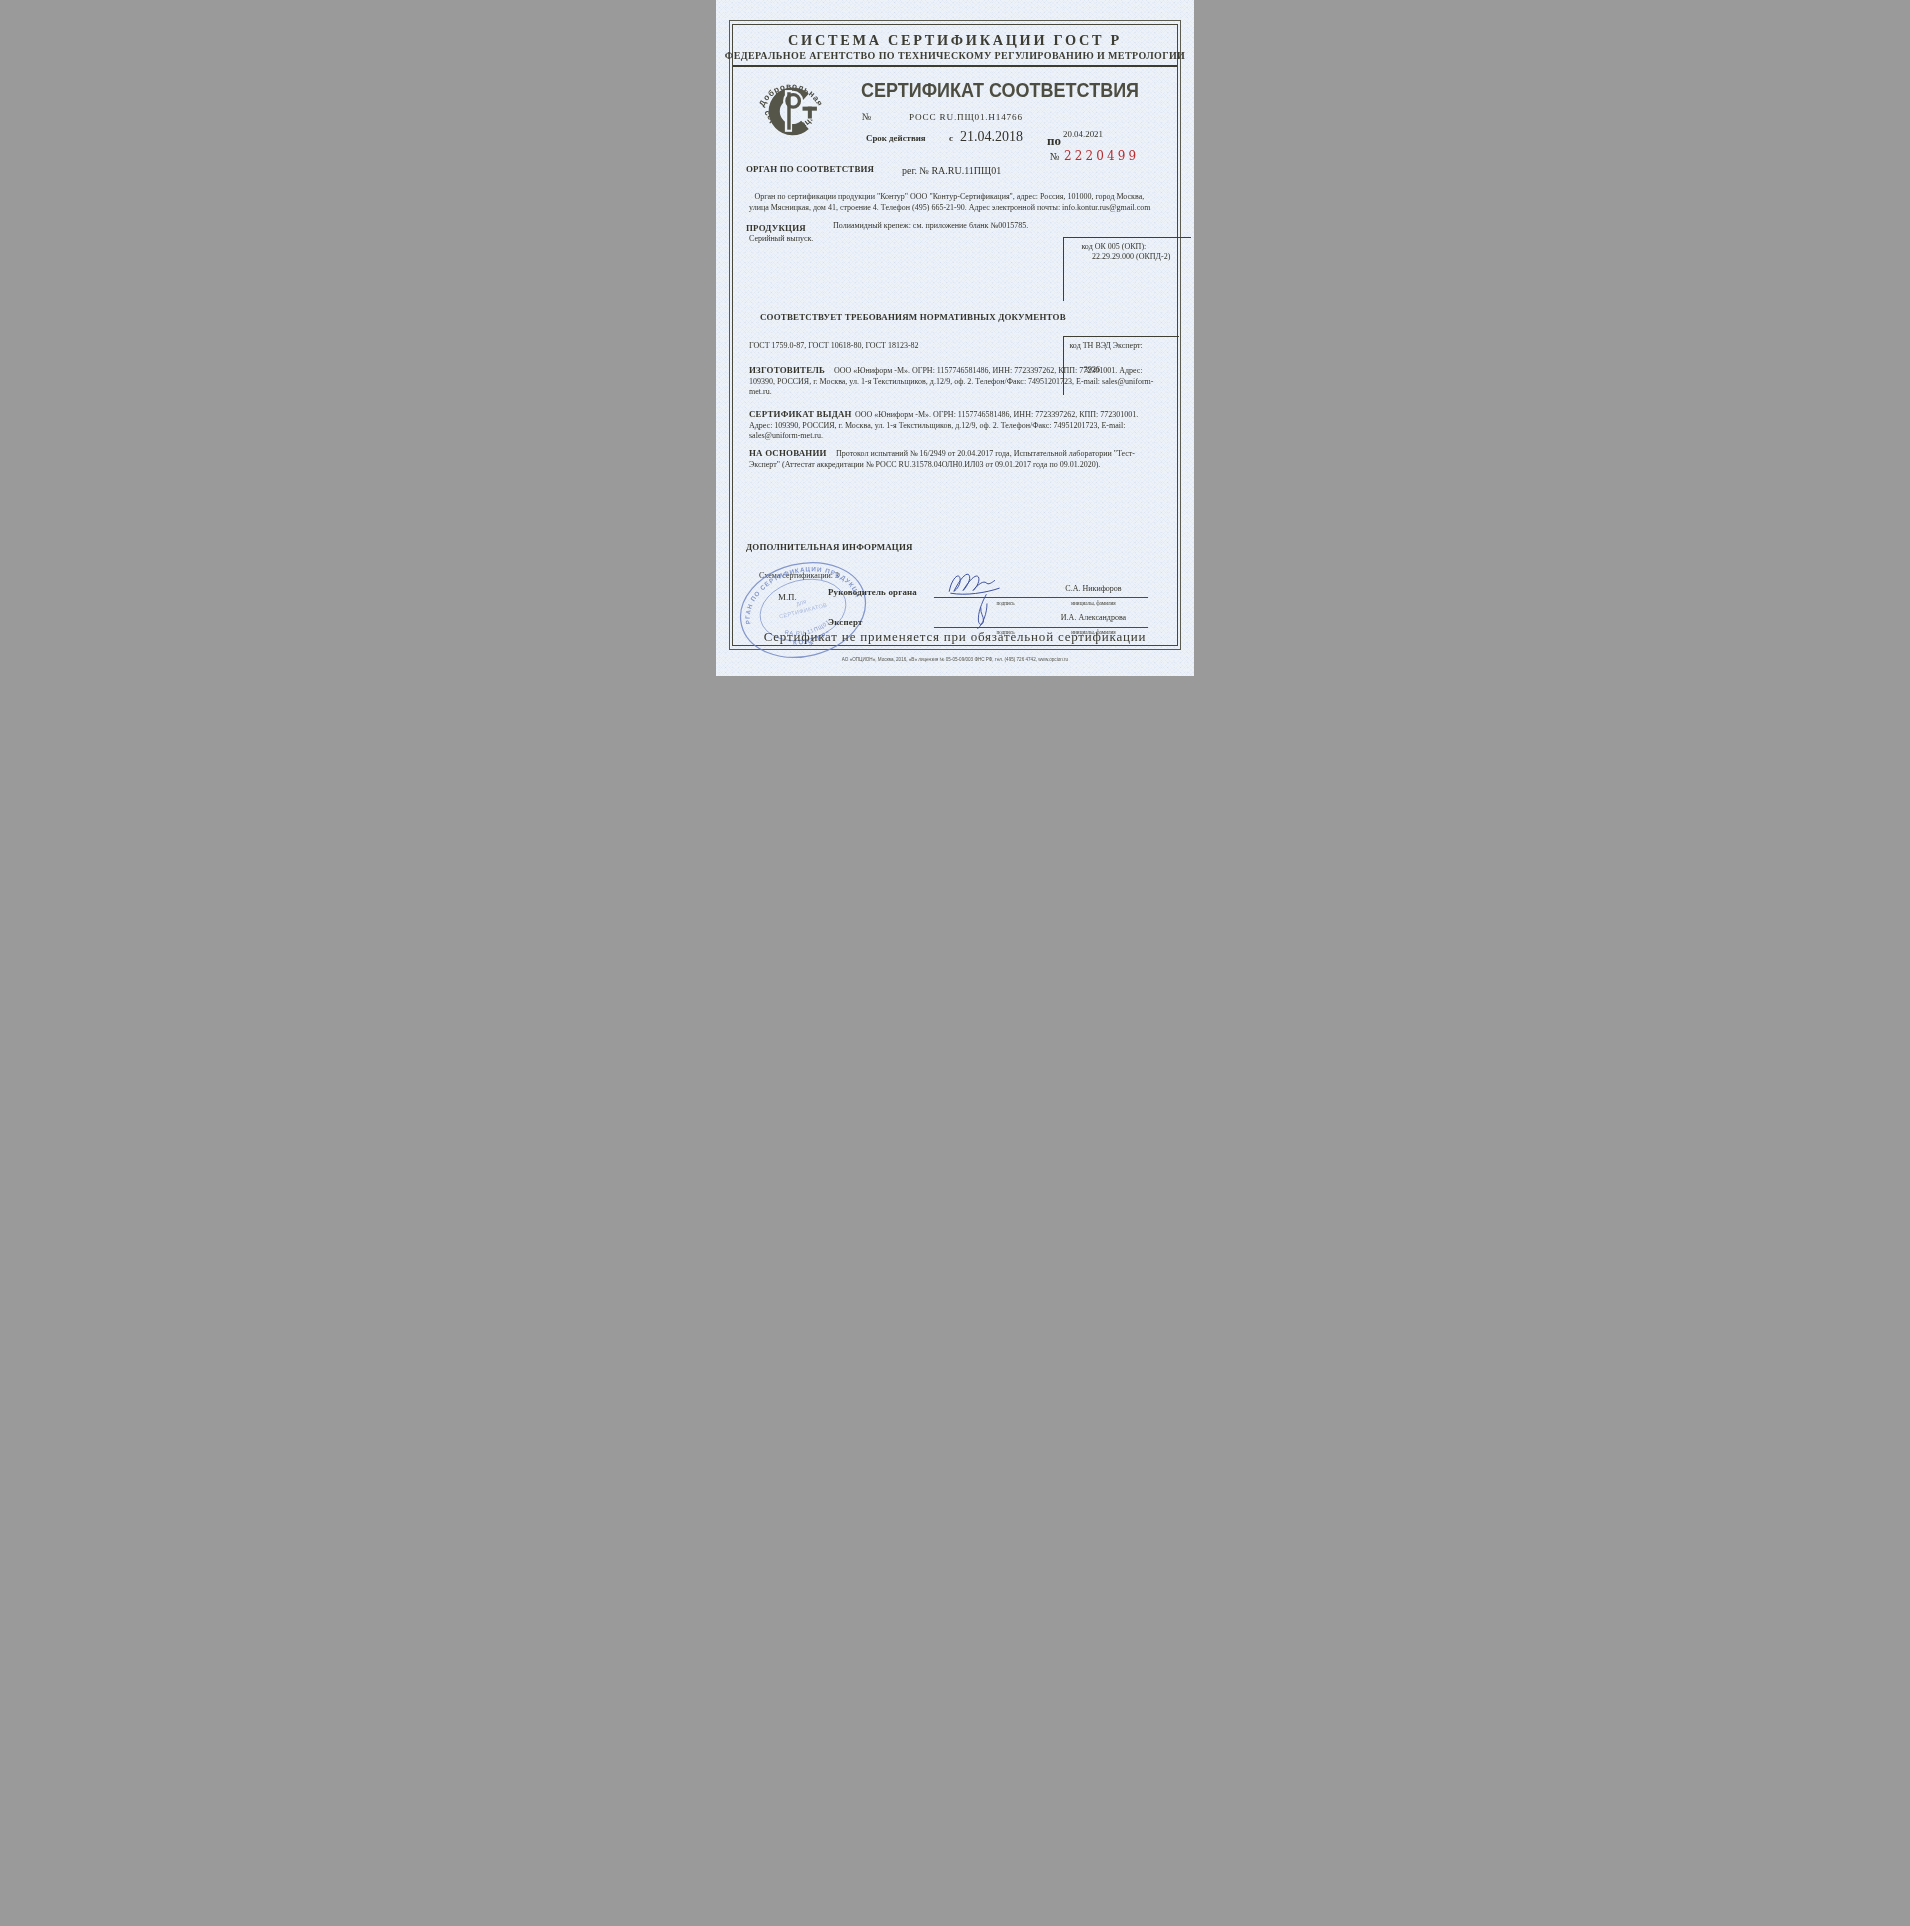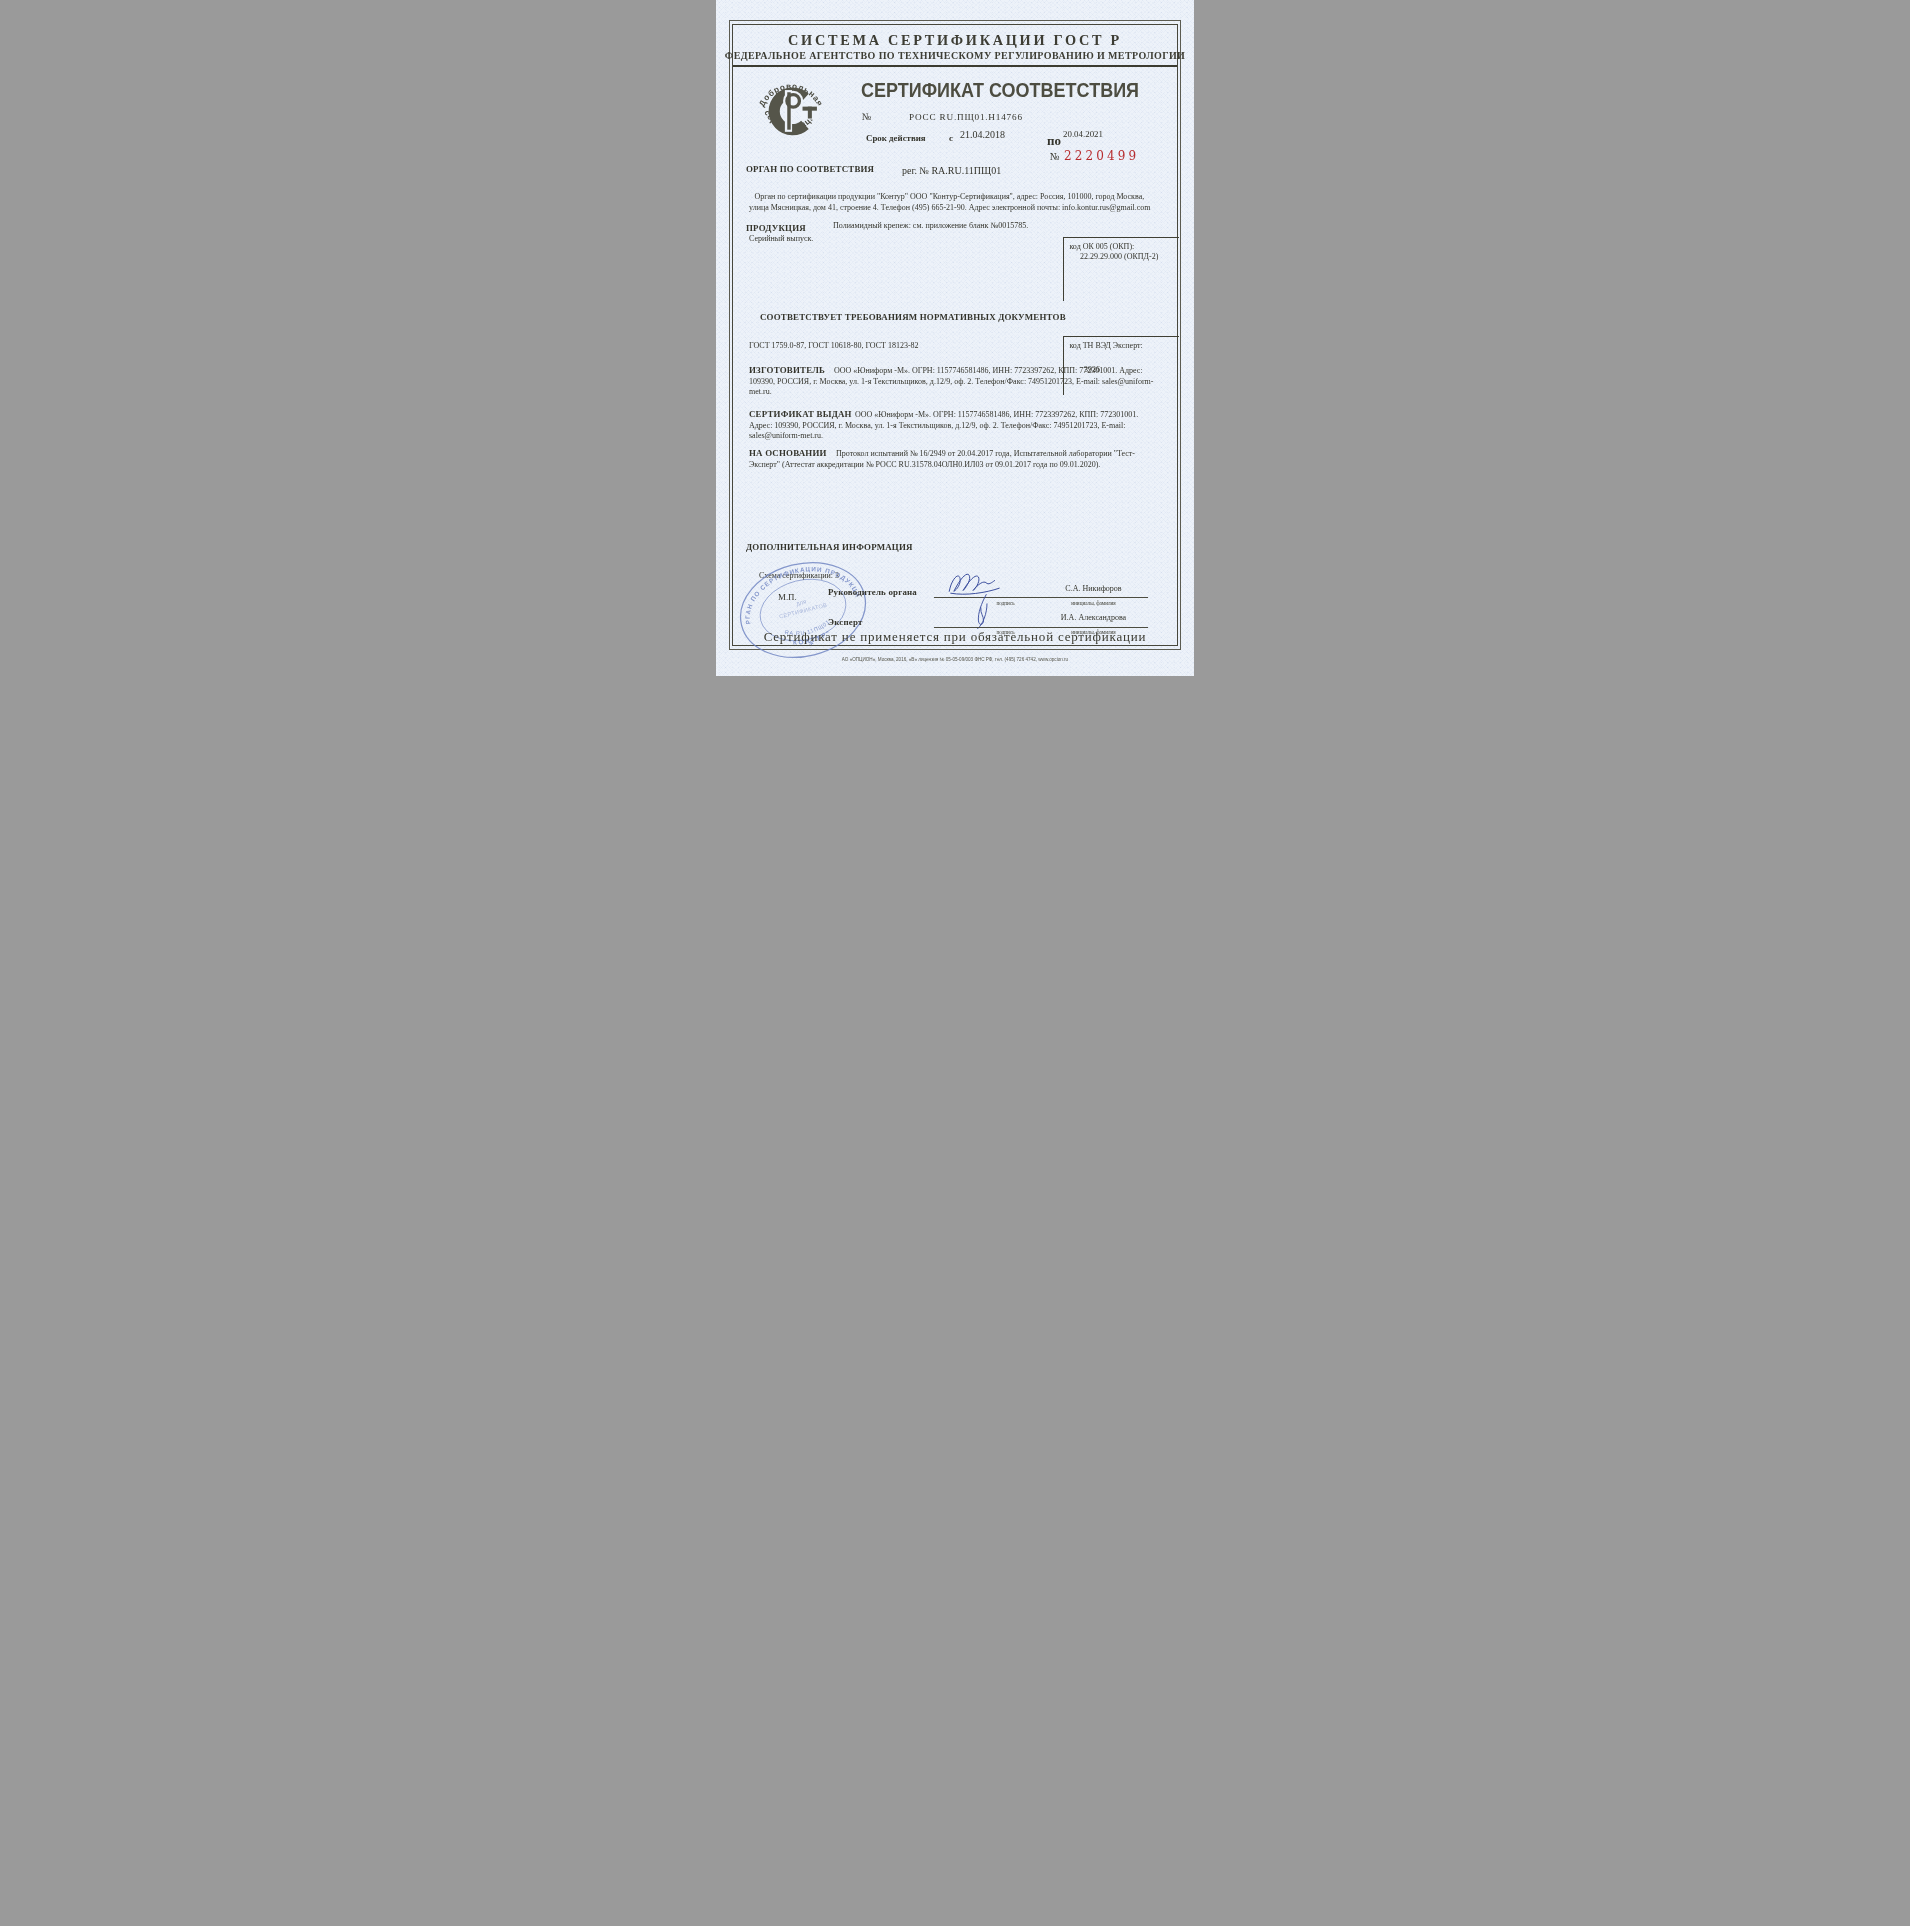--- a/index.html
+++ b/index.html
@@ -20,36 +20,36 @@
   .b-inner{position:absolute;left:16px;top:24px;right:16px;bottom:30px;border:1.2px solid #47473c;}
   .h1{top:32px;left:0;right:0;text-align:center;font-size:14.3px;font-weight:600;letter-spacing:2.7px;color:#3d3d34;}
   .h2{top:50px;left:0;right:0;text-align:center;font-size:10px;font-weight:600;letter-spacing:0.4px;color:#3d3d34;}
   .hrule{top:65px;left:17px;right:17px;height:1.5px;background:#3c3c31;}
   .title{top:79px;left:116px;width:336px;text-align:center;font-family:"Liberation Sans","DejaVu Sans",sans-serif;
          font-size:18px;font-weight:bold;color:#4d4d41;letter-spacing:0px;transform:scaleY(1.1);transform-origin:top center;}
   .no-sign{left:146px;top:111px;font-size:10px;}
   .cert-no{left:193px;top:112px;font-size:9.2px;letter-spacing:0.8px;}
   .val-label{left:150px;top:133px;font-size:8.9px;font-weight:bold;}
   .val-c{left:233px;top:133px;font-size:8.9px;font-weight:bold;}
-  .val-from{left:244px;top:129px;font-size:10px;}
+  .val-from{left:244px;top:129px;font-size:14px;}
   .val-po{left:331px;top:133px;font-size:13px;font-weight:bold;}
   .val-to{left:347px;top:129px;font-size:8.9px;}
   .serial-no{left:334px;top:151px;font-size:10.4px;color:#3a3a32;}
   .serial{left:348px;top:149px;font-size:12px;letter-spacing:3.1px;color:#b72c2e;font-family:"DejaVu Serif",serif;}
   .seclabel{font-size:8.9px;font-weight:bold;letter-spacing:0.2px;color:#34342c;}
   .organ-label{left:30px;top:164px;}
   .reg{left:186px;top:165px;font-size:10px;}
   .para{font-size:8px;line-height:10.6px;color:#34342c;}
   .organ-para{left:33px;top:192px;width:411px;text-indent:5.4px;}
   .plabel{display:inline-block;font-weight:bold;font-size:8.9px;letter-spacing:0.2px;vertical-align:baseline;}
   .product-label{left:30px;top:223px;}
   .product-text{left:117px;top:221px;width:331px;font-size:8px;}
   .product-sub{left:33px;top:234px;font-size:8px;}
   .codebox{border-top:1.2px solid #3f3f34;border-left:0.8px solid #3f3f34;font-size:8px;line-height:10px;}
-  .codebox1{left:347px;top:237px;width:115px;height:59px;padding-top:3.9px;}
+  .codebox1{left:347px;top:237px;width:115px;height:59px;padding-top:3.9px;padding-left:12px;}
   .codebox1 .cb-l{margin-left:5.4px;}
   .codebox1 .cb-v{margin-left:16px;width:91px;}
   .codebox2{left:347px;top:336px;width:115px;height:54px;padding-top:3.9px;}
   .codebox2 .cb-l{margin-left:5.4px;}
   .codebox2 .cb-v{margin-left:20px;margin-top:14px;}
   .conf-label{left:44px;top:312px;width:347px;}
   .gosts{left:33px;top:341px;font-size:8px;}
   .manu-para{left:33px;top:365px;width:411px;}
   .issued-para{left:33px;top:409px;width:411px;}
   .basis-para{left:33px;top:448px;width:411px;}

